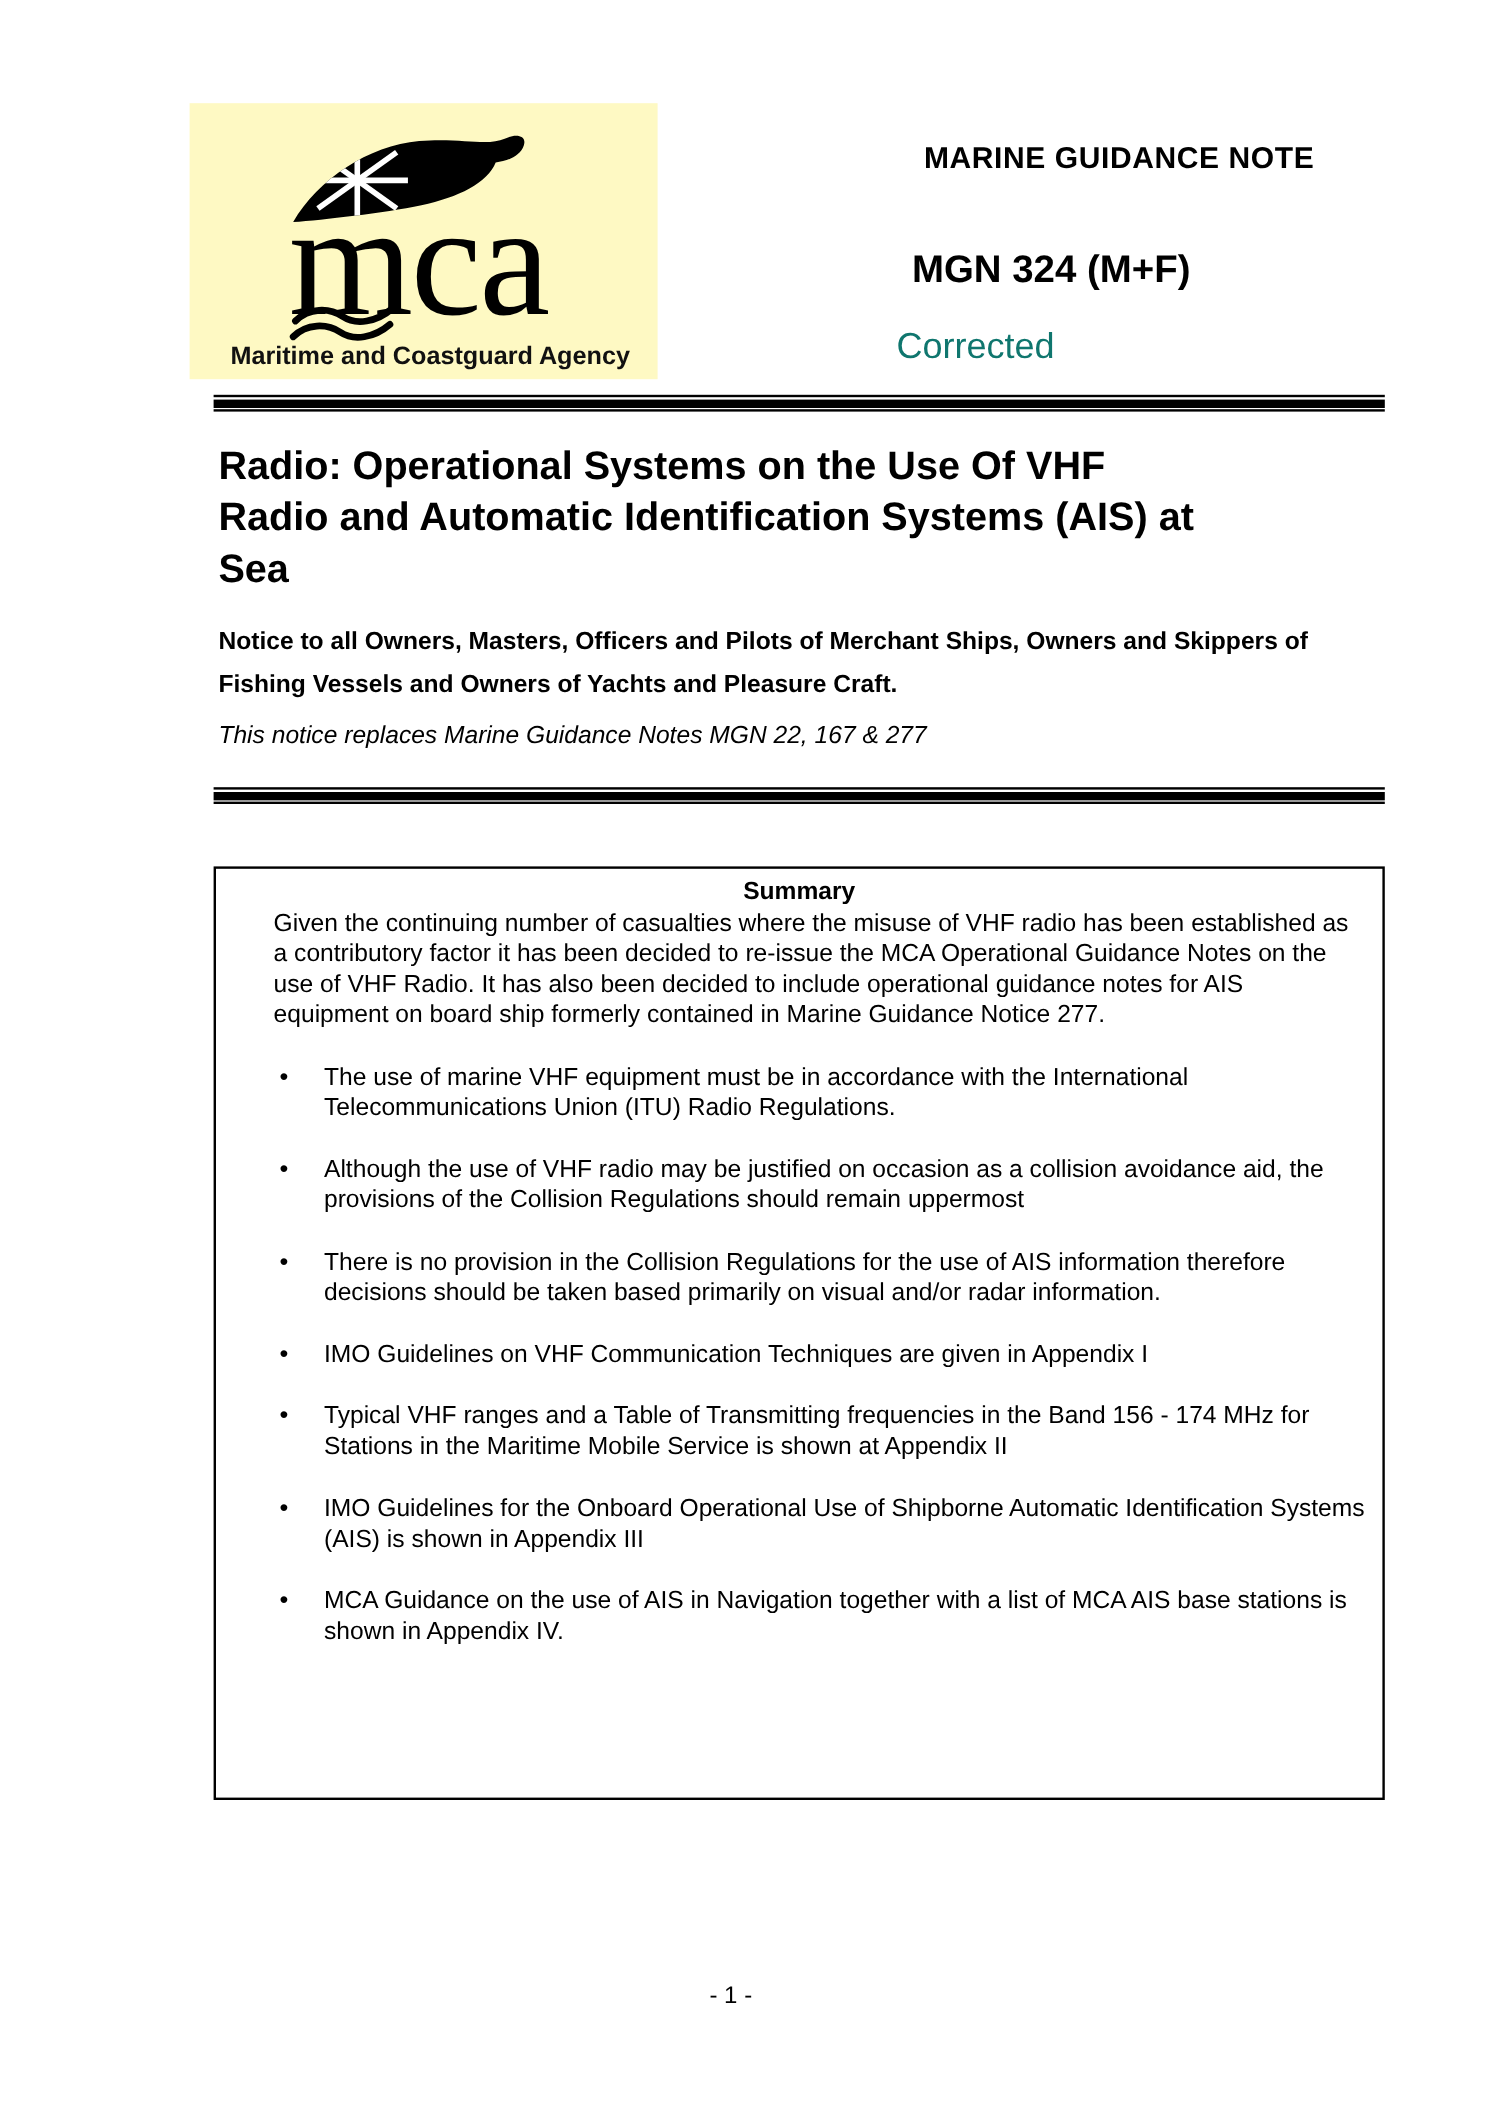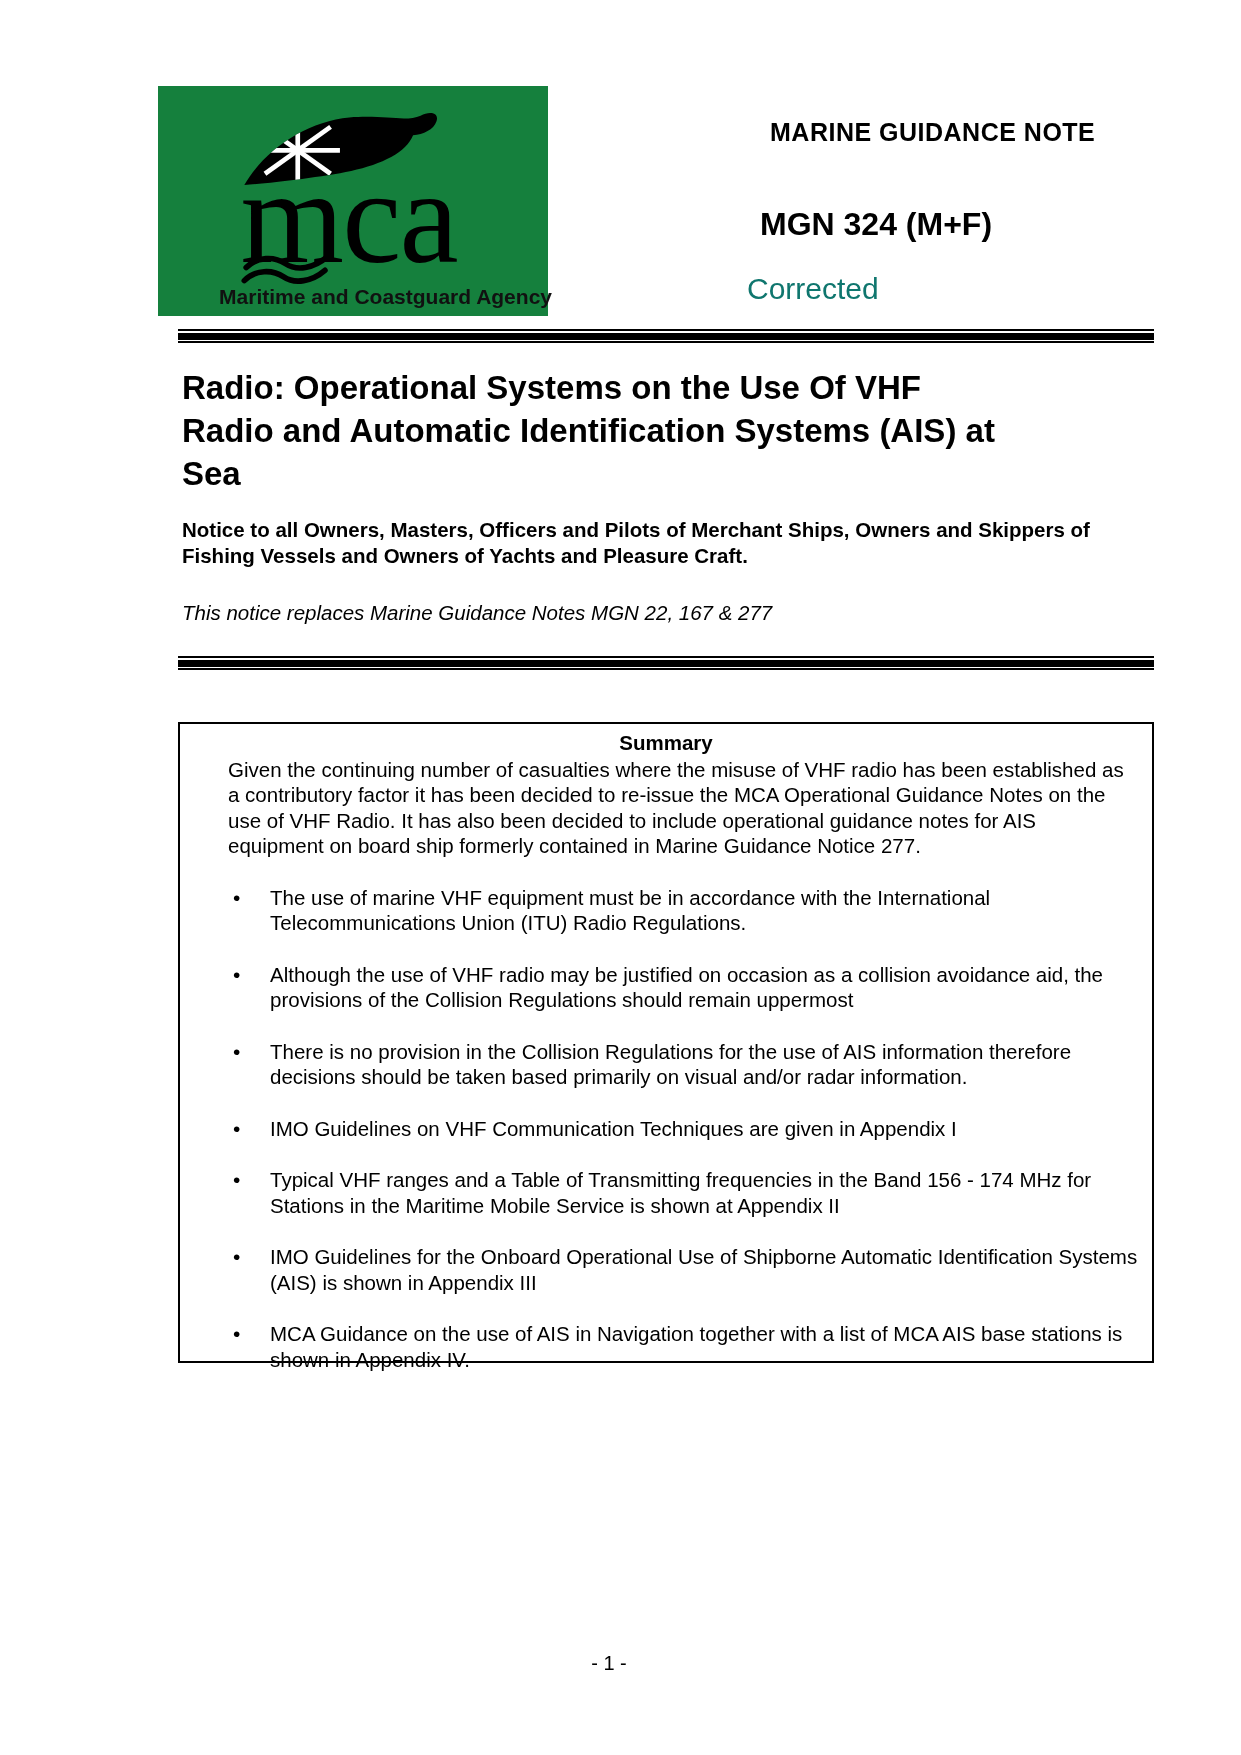--- a/index.html
+++ b/index.html
@@ -5,21 +5,21 @@
   html,body{margin:0;padding:0;background:#ffffff;}
   .page{
     position:relative;
     width:1241px;height:1755px;
     background:#ffffff;
     font-family:"Liberation Sans","DejaVu Sans",sans-serif;
     color:#000;
     overflow:hidden;
   }
   
-  .logo-block{position:absolute;left:158px;top:86px;width:390px;height:230px;background:#15803d;text-align:right;}
+  .logo-block{position:absolute;left:158px;top:86px;width:390px;height:230px;background:#fef9c3;}
   .logo-svg{position:absolute;left:78px;top:24px;width:236px;height:180px;}
   .agency-name{
     position:absolute;left:34px;top:199px;width:360px;
     font-size:21px;font-weight:bold;color:#111;letter-spacing:0px;white-space:nowrap;
   }
   .doc-type{
     position:absolute;left:770px;top:118px;
     font-size:25px;font-weight:bold;letter-spacing:0.5px;white-space:nowrap;
   }
   .doc-number{
@@ -40,29 +40,29 @@
   .rule-1{top:329px;}
   .rule-2{top:656px;}
   
   .main-title{
     position:absolute;left:182px;top:366px;
     font-size:33px;font-weight:bold;line-height:43px;
   }
   .main-title div{white-space:nowrap;}
   .notice-to{
     position:absolute;left:182px;top:517px;width:912px;
-    font-size:20.5px;font-weight:bold;line-height:26px;
+    font-size:20.5px;font-weight:bold;line-height:36px;
   }
   .replaces{
     position:absolute;left:182px;top:600px;width:912px;
     font-size:20.5px;font-style:italic;line-height:26px;
   }
   
   .summary-box{
-    position:absolute;left:178px;top:722px;width:976px;height:641px;
+    position:absolute;left:178px;top:722px;width:976px;height:778px;
     border:2px solid #000;box-sizing:border-box;
     font-size:20.5px;line-height:25.5px;
   }
   .summary-heading{margin-top:6px;text-align:center;font-weight:bold;}
   .summary-paragraph{margin:1px 28px 0 48px;}
   .key-points-label{margin:13px 0 0 12px;}
   ul.key-points{margin:20px 0 0 0;padding:0 0 0 90px;list-style:none;}
   ul.key-points li{
     position:relative;width:886px;margin-top:26px;line-height:25.5px;
   }

